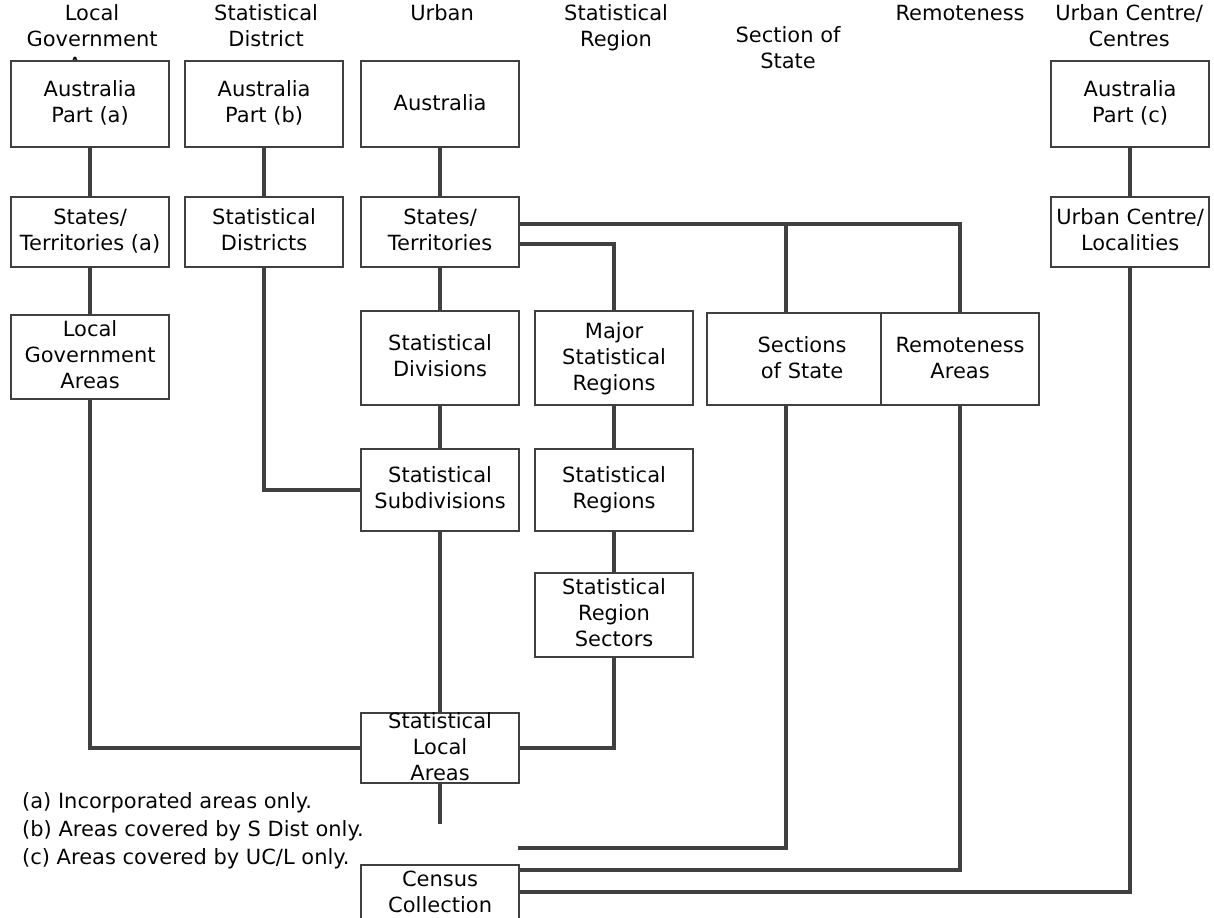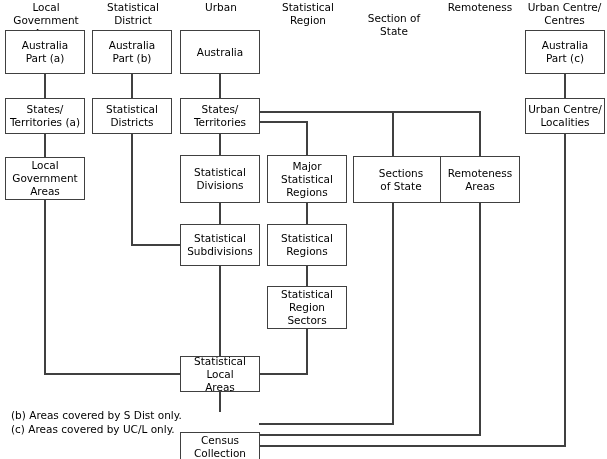--- a/index.html
+++ b/index.html
@@ -209,16 +209,17 @@
 Local
 Areas</span>
   </div>
 
   <div class="node" style="left:180px; top:432px; width:80px; height:43px;">
     <span>Census
 Collection
 Districts</span>
   </div>
 
+  <div class="footnotes" style="left:11px; top:394px;">(a) Incorporated areas only.</div>
   <div class="footnotes" style="left:11px; top:422px;">(c) Areas covered by UC/L only.</div>
   <div class="footnotes" style="left:11px; top:408px;">(b) Areas covered by S Dist only.</div>
 
 </div>
 
 </body></html>

